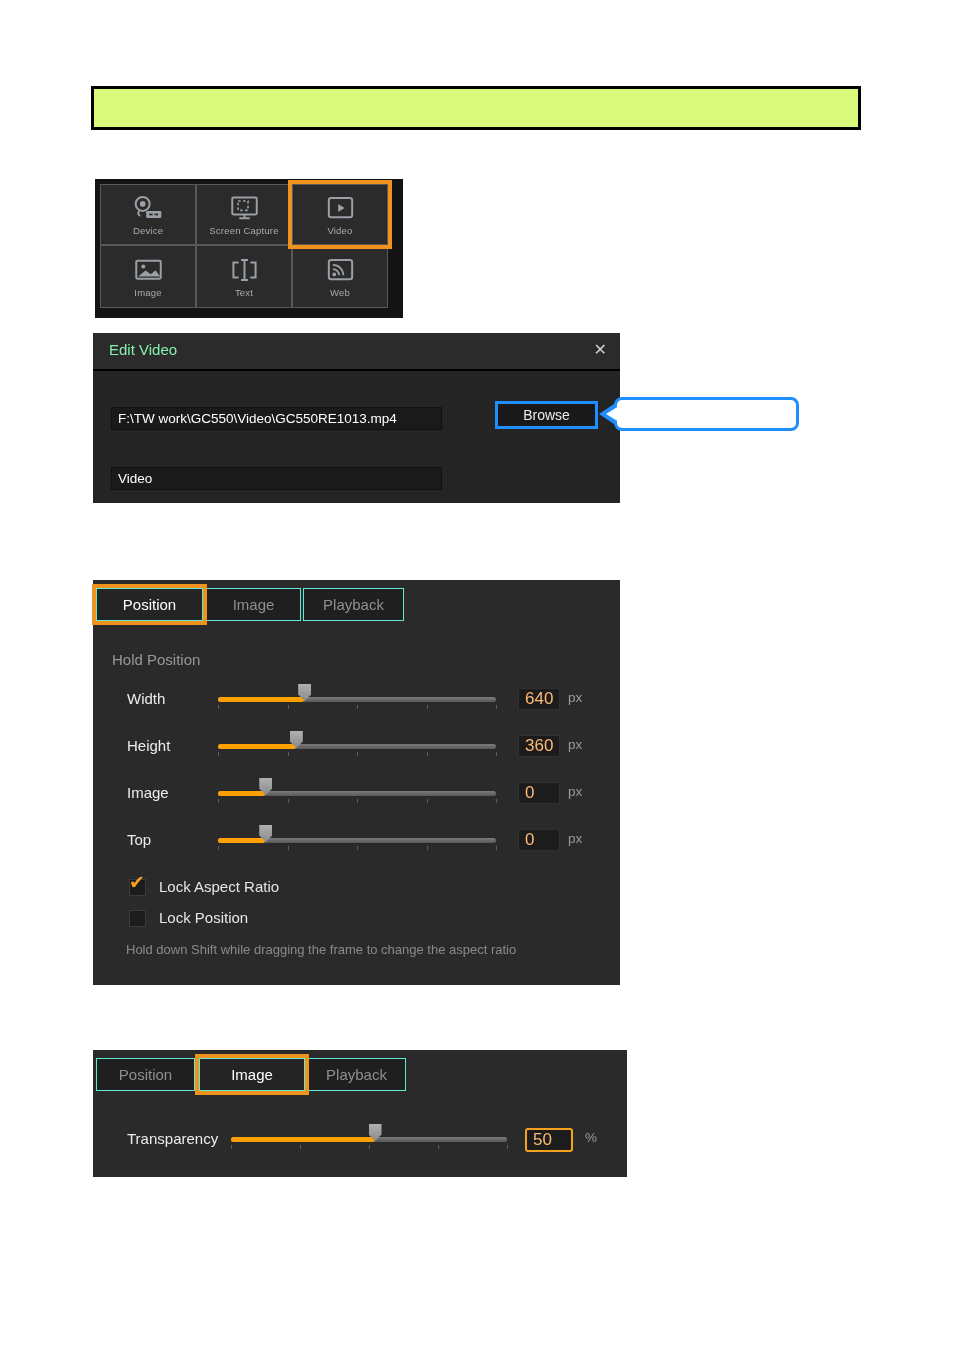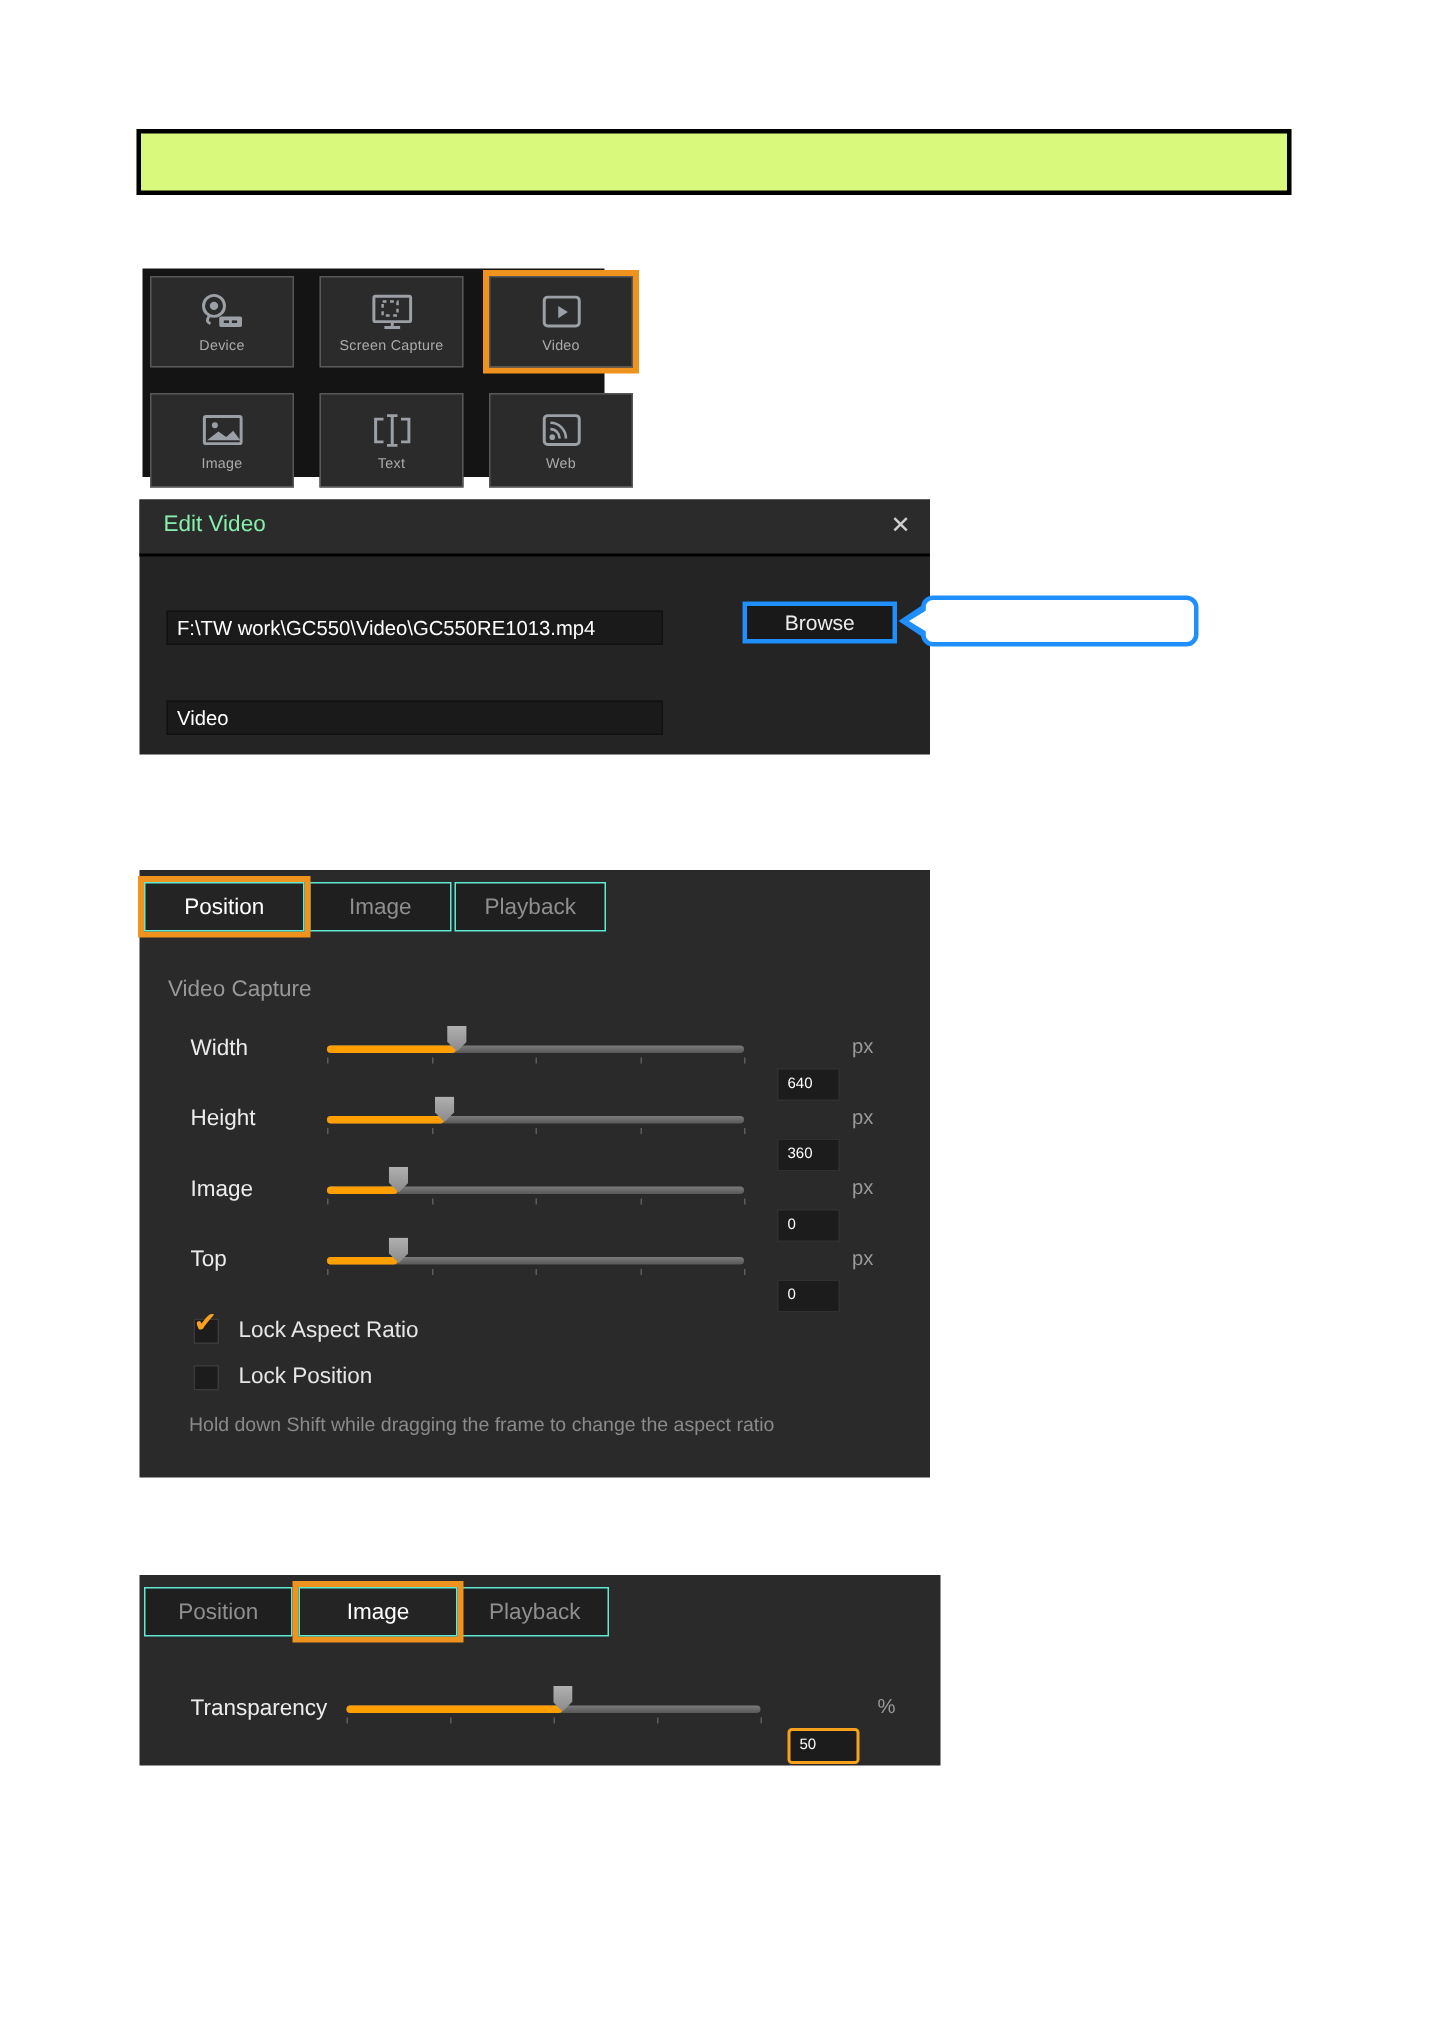--- a/index.html
+++ b/index.html
@@ -6,21 +6,21 @@
   .page{position:relative;width:954px;height:1349px;background:#ffffff;overflow:hidden;
         font-family:"Liberation Sans","DejaVu Sans",sans-serif;}
 
   
   .banner{position:absolute;left:91px;top:86px;width:764px;height:38px;
           background:#d9f97c;border:3px solid #000;}
 
   
   .toolbar{position:absolute;left:95px;top:179px;width:308px;height:139px;
            background:#141414;box-sizing:border-box;padding:5px;
-           display:grid;grid-template-columns:96px 96px 96px;grid-template-rows:61px 63px;gap:17px;}
+           display:grid;grid-template-columns:96px 96px 96px;grid-template-rows:61px 63px;gap:0;}
   .tile{background:#2b2b2b;border:1px solid #585858;box-sizing:border-box;
         display:flex;flex-direction:column;align-items:center;justify-content:center;
         color:#9aa0a5;cursor:pointer;}
   .tile.highlight{box-shadow:0 0 0 4px var(--accent);position:relative;z-index:2;}
   .tlabel{font-size:9.5px;color:#ababab;margin-top:3px;letter-spacing:.2px;}
   .ticon svg{display:block;}
 
   
   .dialog{position:absolute;left:93px;top:333px;width:527px;height:170px;background:#242424;}
   .dlg-titlebar{position:absolute;left:0;top:0;right:0;height:36px;background:#2b2b2b;
@@ -60,21 +60,21 @@
   .slabel{position:absolute;left:34px;top:6px;font-size:15px;color:#ececec;}
   .track{position:absolute;top:13px;height:5px;background:linear-gradient(#7b7b7b,#585858);
          border-radius:3px;cursor:pointer;}
   .p1track{left:125px;width:278px;}
   .p2track{left:138px;width:276px;}
   .fill{position:absolute;left:0;top:0;height:5px;background:var(--slider);border-radius:3px;}
   .thumb{position:absolute;top:-13px;width:13px;height:17px;background:linear-gradient(#b0b0b0,#8a8a8a);
          clip-path:polygon(0 0,100% 0,100% 62%,50% 100%,0 62%);cursor:grab;}
   .tick{position:absolute;top:8px;width:1px;height:4px;background:#5c5c5c;}
   .val{position:absolute;top:4px;width:34px;height:20px;background:#1c1c1c;border:1px solid #303030;
-       color:#ffffff;font-size:10px;line-height:20px;padding-left:6px;cursor:text;margin-top:24px;}
+       color:#fdba74;font-size:17px;line-height:20px;padding-left:6px;cursor:text;}
   .p1val{left:425px;}
   .p2val{left:432px;border:2px solid #f7a11d;border-radius:3px;width:38px;}
   .unit{position:absolute;top:6px;font-size:13.5px;color:#9a9a9a;}
   .p1unit{left:475px;}
   .p2unit{left:492px;}
 
   
   .cbrow{position:absolute;left:0;height:22px;width:100%;}
   .checkbox{position:absolute;left:36px;top:2px;width:15px;height:15px;background:#1c1c1c;
             border:1px solid #3a3a3a;cursor:pointer;}
@@ -175,21 +175,21 @@
     <div class="tab active" style="left:3px;width:107px">
       <span>Position</span>
     </div>
     <div class="tab" style="left:113px;width:95px">
       <span>Image</span>
     </div>
     <div class="tab" style="left:210px;width:101px">
       <span>Playback</span>
     </div>
 
-    <div class="section-title">Video Capture</div>
+    <div class="section-title">Hold Position</div>
 
     <div class="srow" style="top:104px">
       <span class="slabel">Width</span>
       <div class="track p1track">
         <div class="fill" style="width: 31%;"></div>
         <div class="thumb" style="left: calc(31% - 6px);"></div>
       <span class="tick" style="left: 0%;"></span>
           <span class="tick" style="left: 25%;"></span>
           <span class="tick" style="left: 50%;"></span>
           <span class="tick" style="left: 75%;"></span>

